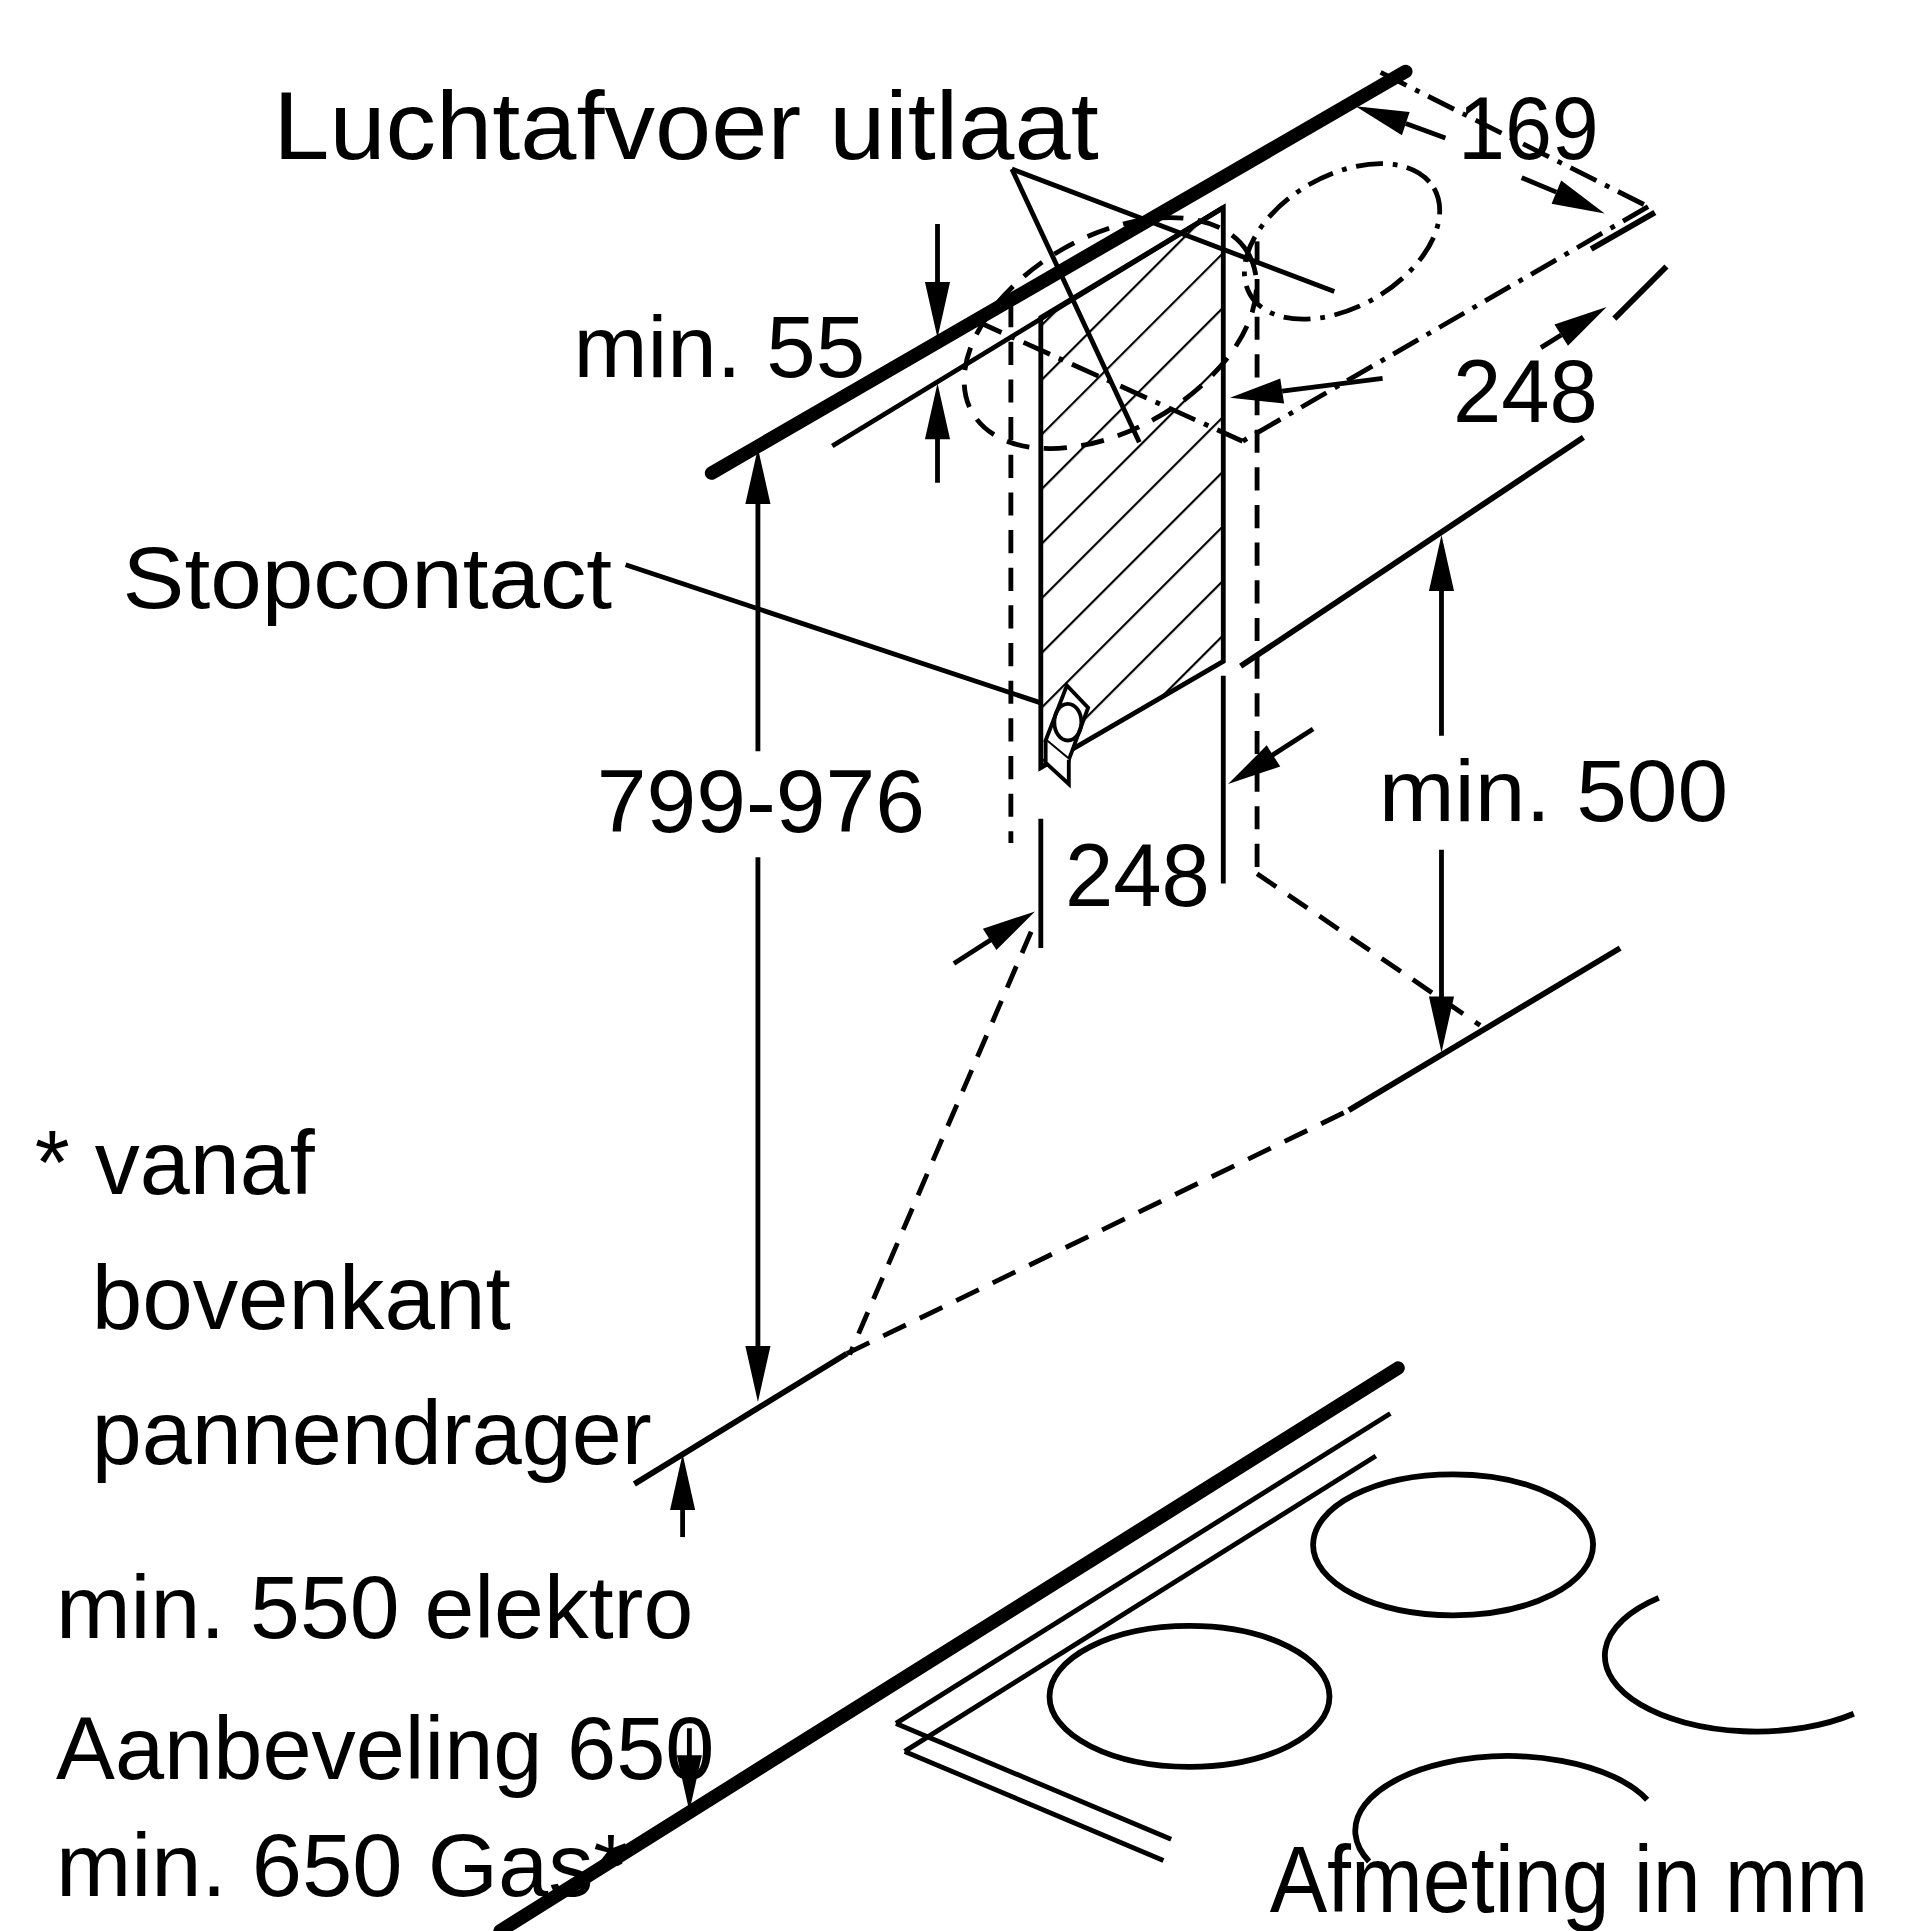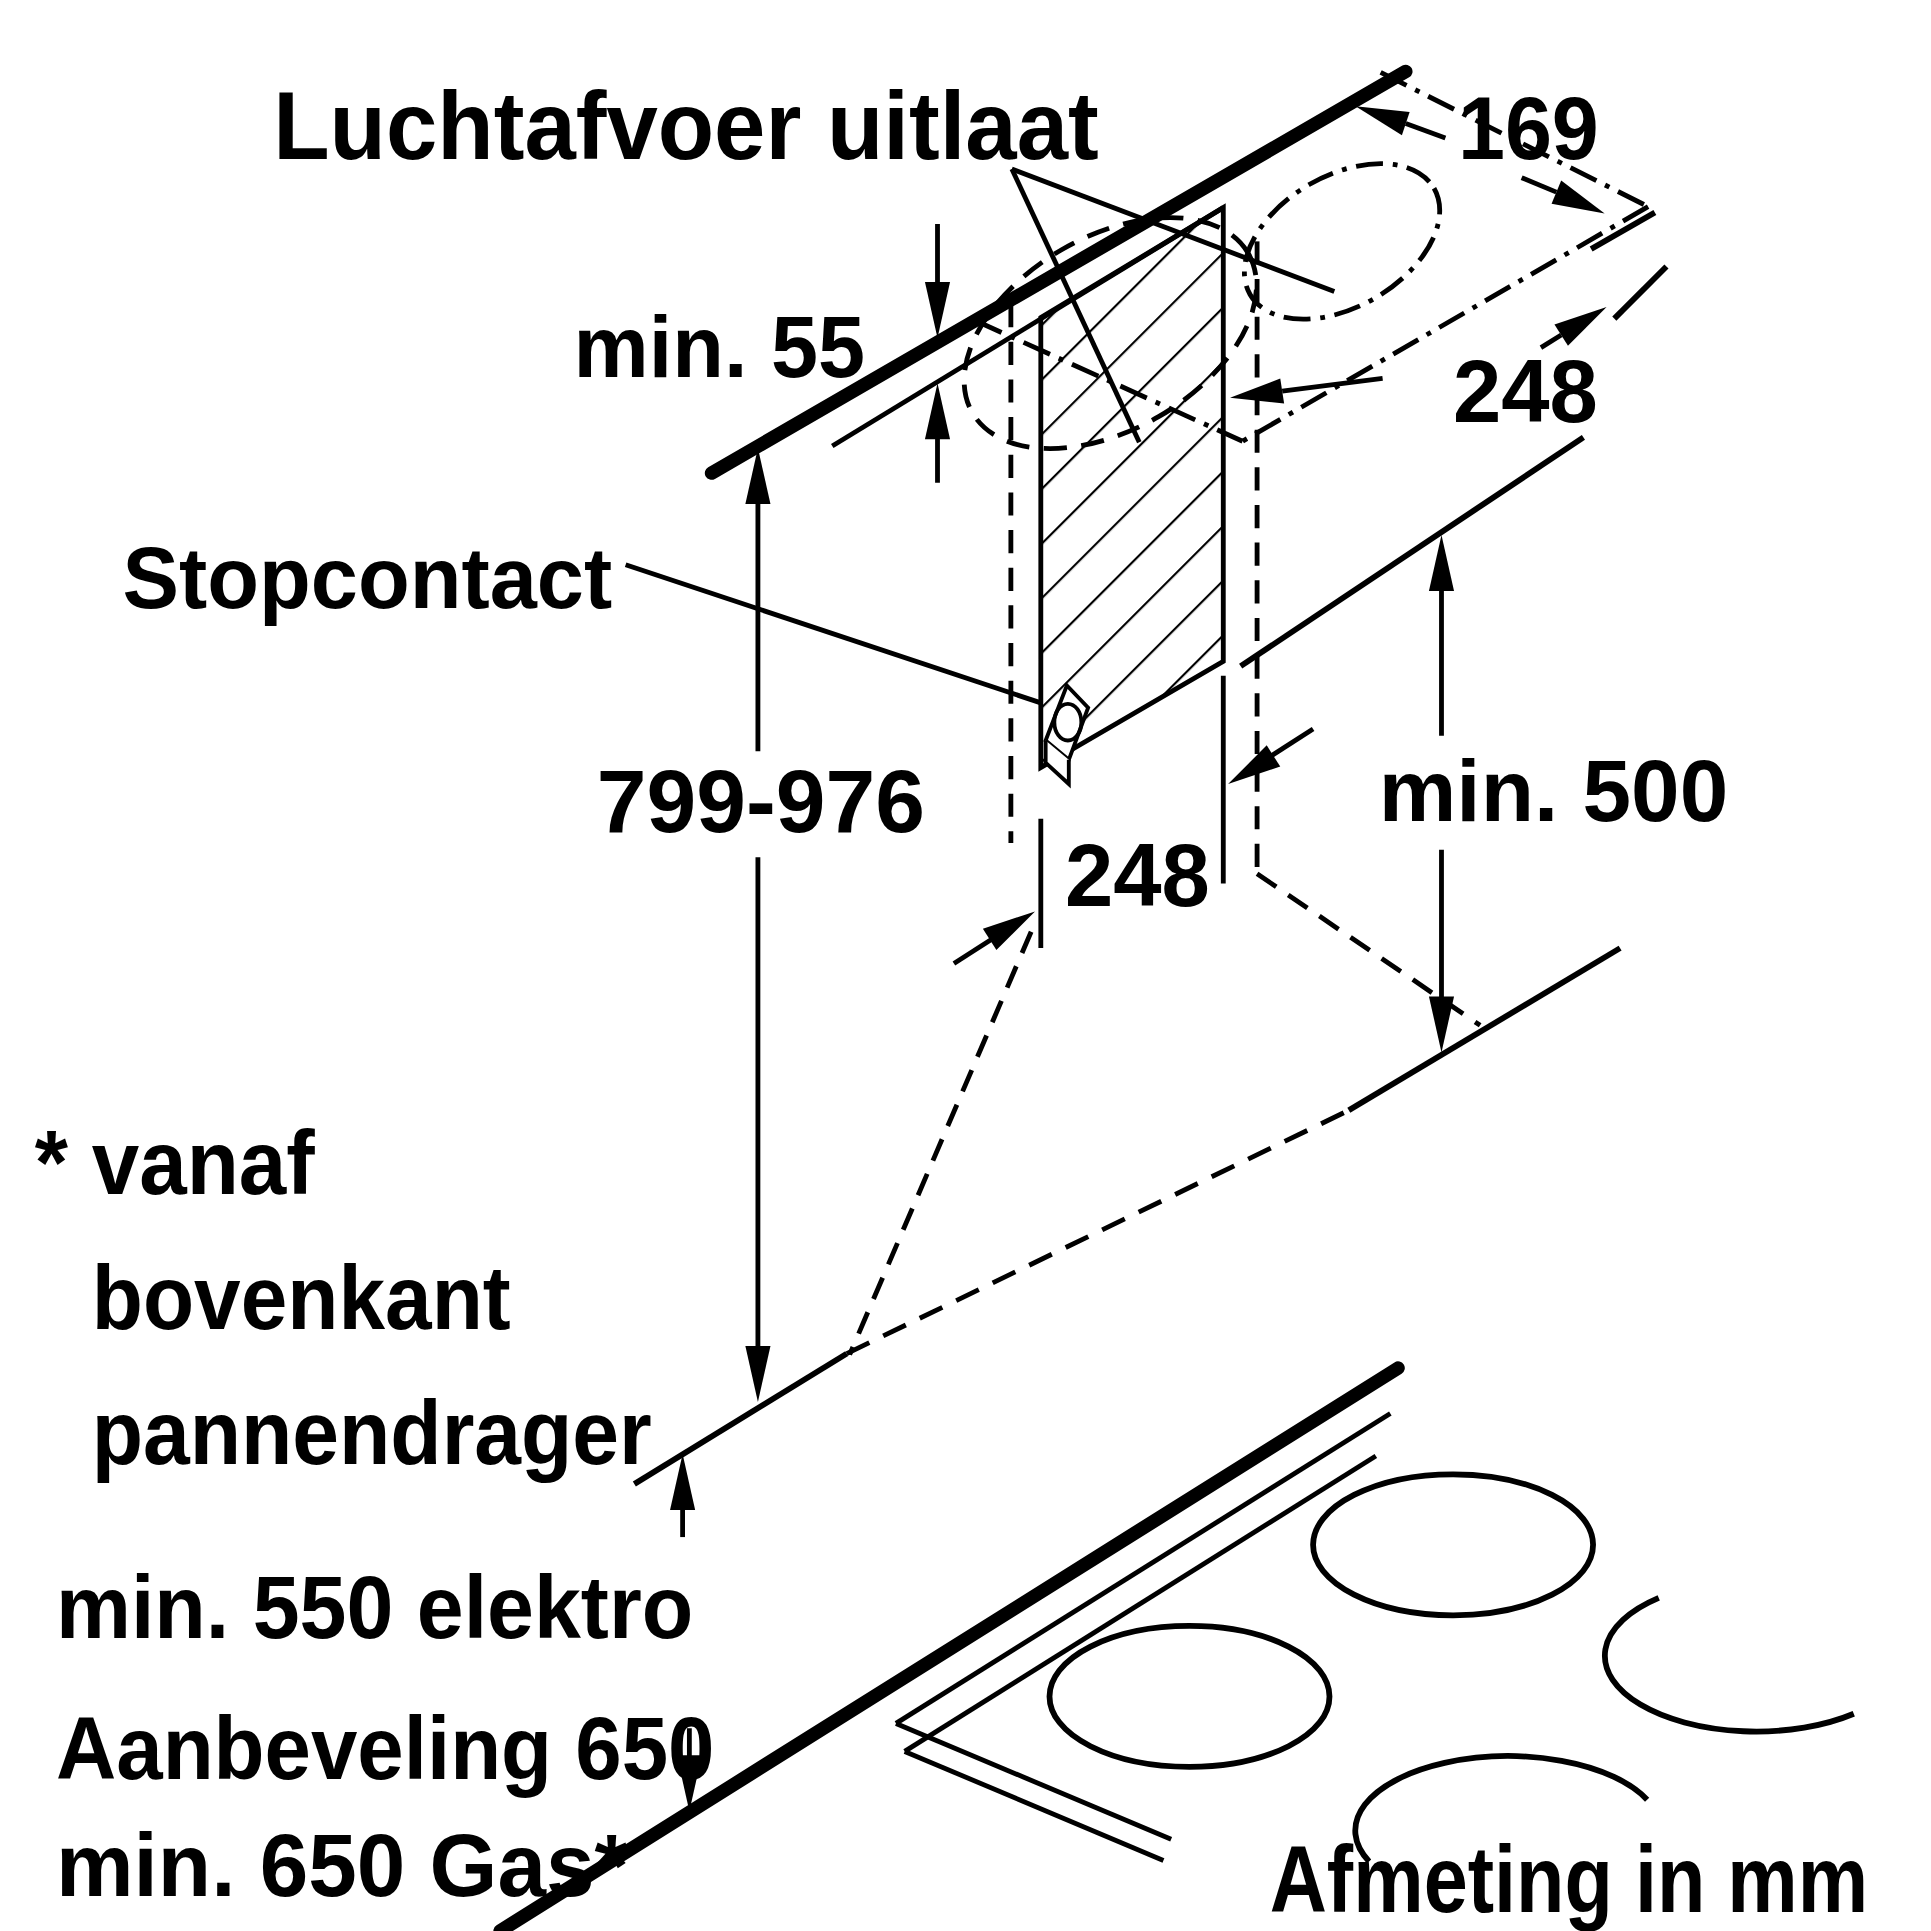--- a/index.html
+++ b/index.html
@@ -1,16 +1,16 @@
 <!DOCTYPE html>
 <html><head>
 <meta charset="utf-8">
 <style>
   html,body{margin:0;padding:0;background:#ffffff;}
-  .page{width:1931px;height:1931px;background:#fff;position:relative;font-family:"Liberation Sans",sans-serif;font-weight:bold;}
+  .page{width:1931px;height:1931px;background:#fff;position:relative;font-family:"Liberation Sans",sans-serif;}
   svg{display:block;}
   svg text{fill:#000;font-family:"Liberation Sans","DejaVu Sans",sans-serif;}
 </style>
 </head>
 <body>
 
 <div class="page">
 <svg width="1931" height="1931" viewBox="0 0 2000 2000">
   <defs>
     <pattern id="hatch" patternUnits="userSpaceOnUse" width="40" height="40" patternTransform="rotate(45)">

